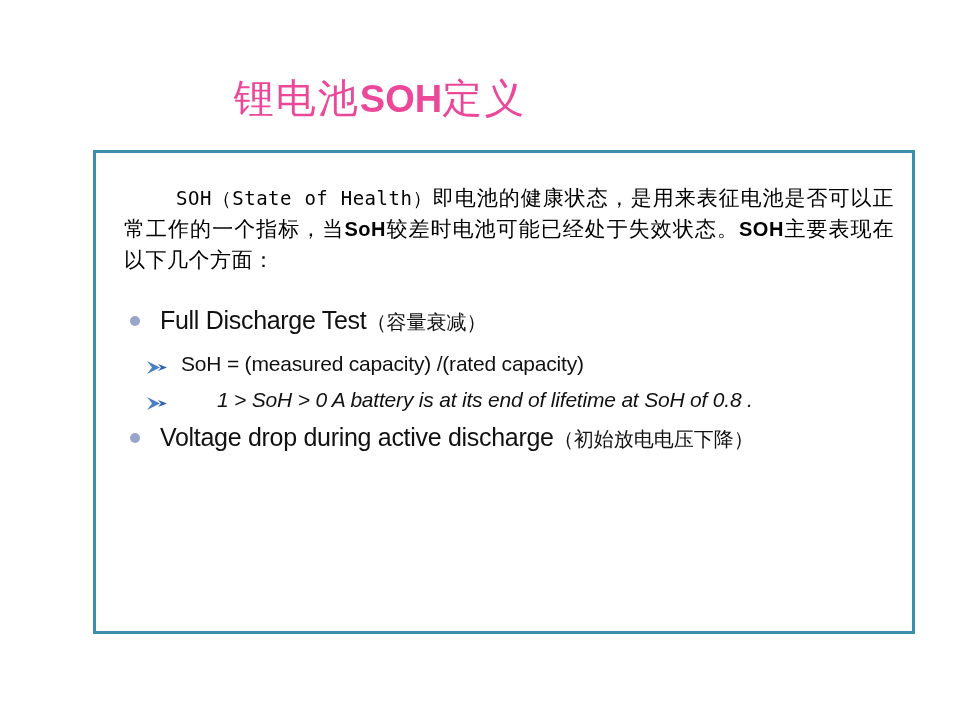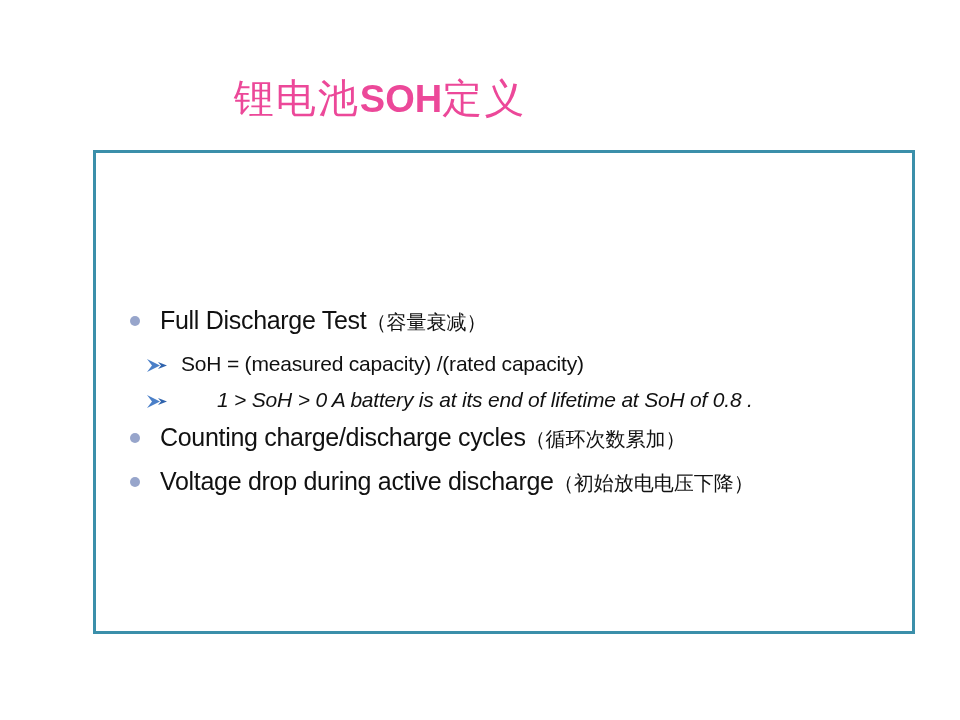--- a/index.html
+++ b/index.html
@@ -107,21 +107,21 @@
     font-size: 20px;
     letter-spacing: 0;
   }
 
   
   .sub-list {
     margin: 4px 0 8px 0;
   }
   .sub-row {
     display: flex;
-    align-items: flex-start;
+    align-items: flex-end;
     margin-bottom: 7px;
   }
   .sub-arrow {
     flex: 0 0 auto;
     width: 22px;
     height: 20px;
     margin: 7px 13px 0 22px;
   }
   .sub-text {
     flex: 1 1 auto;
@@ -142,20 +142,21 @@
 </style>
 </head>
 <body>
 
 <div id="slide-title">
   <span class="t-cn">锂电池</span><span class="t-latin">SOH</span><span class="t-cn">定义</span>
 </div>
 
 <div id="content-frame">
 
+  <div id="intro-paragraph"><span class="mono">SOH</span><span class="mono">（State of Health）</span><span>即电池的健康状态，是用来表征电池是否可以正常工作的一个指标，当</span><span class="sans-bold">SoH</span><span>较差时电池可能已经处于失效状态。</span><span class="sans-bold">SOH</span><span>主要表现在以下几个方面：</span></div>
 
   <div id="bullet-list">
 
     <div>
       <div class="bullet-row">
         <span class="bullet-dot"></span>
         <span class="bullet-text"><span>Full Discharge Test</span><span class="cn">（容量衰减）</span></span>
       </div>
       <div class="sub-list">
         <div class="sub-row">
@@ -174,24 +175,20 @@
               <path d="M12 6 L21 9.5 L12 13 L15 9.5 Z" fill="#2f63ad"></path>
             </svg>
           </span>
           <span class="sub-text italic"><span>1 &gt; SoH &gt; 0  A battery is at its end of lifetime at SoH of 0.8 .</span></span>
         </div>
       </div>
     </div>
 
 
 
-    <div class="bullet-row">
-      <span class="bullet-dot"></span>
-      <span class="bullet-text"><span>Counting charge/discharge cycles</span><span class="cn">（循环次数累加）</span></span>
-    </div>
 
     <div class="bullet-row">
       <span class="bullet-dot"></span>
       <span class="bullet-text"><span>Voltage drop during active discharge</span><span class="cn">（初始放电电压下降）</span></span>
     </div>
 
   </div>
 </div>
 
 </body></html>

